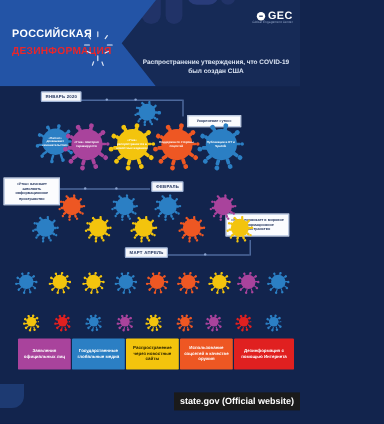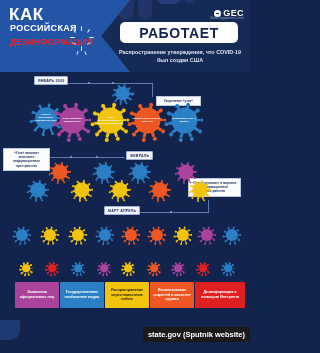--- a/index.html
+++ b/index.html
@@ -102,21 +102,20 @@
 
   <div class="hdr">
     <div class="hdr-blobs">
       <span class="blob b1"></span>
         <span class="blob b2"></span>
       <span class="blob b3"></span>
         <span class="blob b4"></span>
     </div>
 
     <div class="hdr-left">
-      <div class="kak">КАК</div>
       <div class="ross">РОССИЙСКАЯ</div>
       <div class="dez">ДЕЗИНФОРМАЦИЯ</div>
     </div>
 
     <div class="spark">
       <i style="left:13px;top:0;width:1.4px;height:5px;"></i>
       <i style="left:6px;top:3px;width:1.4px;height:4px;transform:rotate(-35deg);"></i>
       <i style="left:20px;top:3px;width:1.4px;height:4px;transform:rotate(35deg);"></i>
       <i style="left:2px;top:11px;width:5px;height:1.4px;"></i>
       <i style="left:21px;top:11px;width:5px;height:1.4px;"></i>
@@ -126,23 +125,20 @@
       <i style="left:9px;top:25px;width:1.4px;height:4px;transform:rotate(20deg);"></i>
       <i style="left:17px;top:25px;width:1.4px;height:4px;transform:rotate(-20deg);"></i>
     </div>
 
     <div class="gec">
       <span class="gec-dot"></span>
       <span class="gec-txt">GEC</span>
     </div>
     <div class="gec-sub">Global Engagement Center</div>
 
-    <div class="pill">
-      <span>РАБОТАЕТ</span>
-    </div>
   </div>
 
   <div class="subtitle">Распространение утверждения, что COVID-19 был создан США</div>
 
   <div class="tl">
 
     <div class="axis" style="left:62px;top:11px;width:90px;"></div>
     <div class="vtick" style="left:152px;top:11px;height:14px;"></div>
     <div class="dtick" style="left:88px;top:10px;"></div>
     <div class="dtick" style="left:112px;top:10px;"></div>
@@ -947,15 +943,15 @@
           <span>Использование соцсетей в качестве оружия</span>
         </div>
         <div class="legbox" style="left: 195px; width: 50px; background: rgb(224, 32, 32);">
           <span>Дезинформация с помощью Интернета</span>
         </div>
       </div>
   </div>
 
   <div class="footer">
     <span class="fb"></span>
-    <span class="cap">state.gov (Sputnik website)</span>
+    <span class="cap">state.gov (Official website)</span>
   </div>
 </div>
 
 </body></html>

